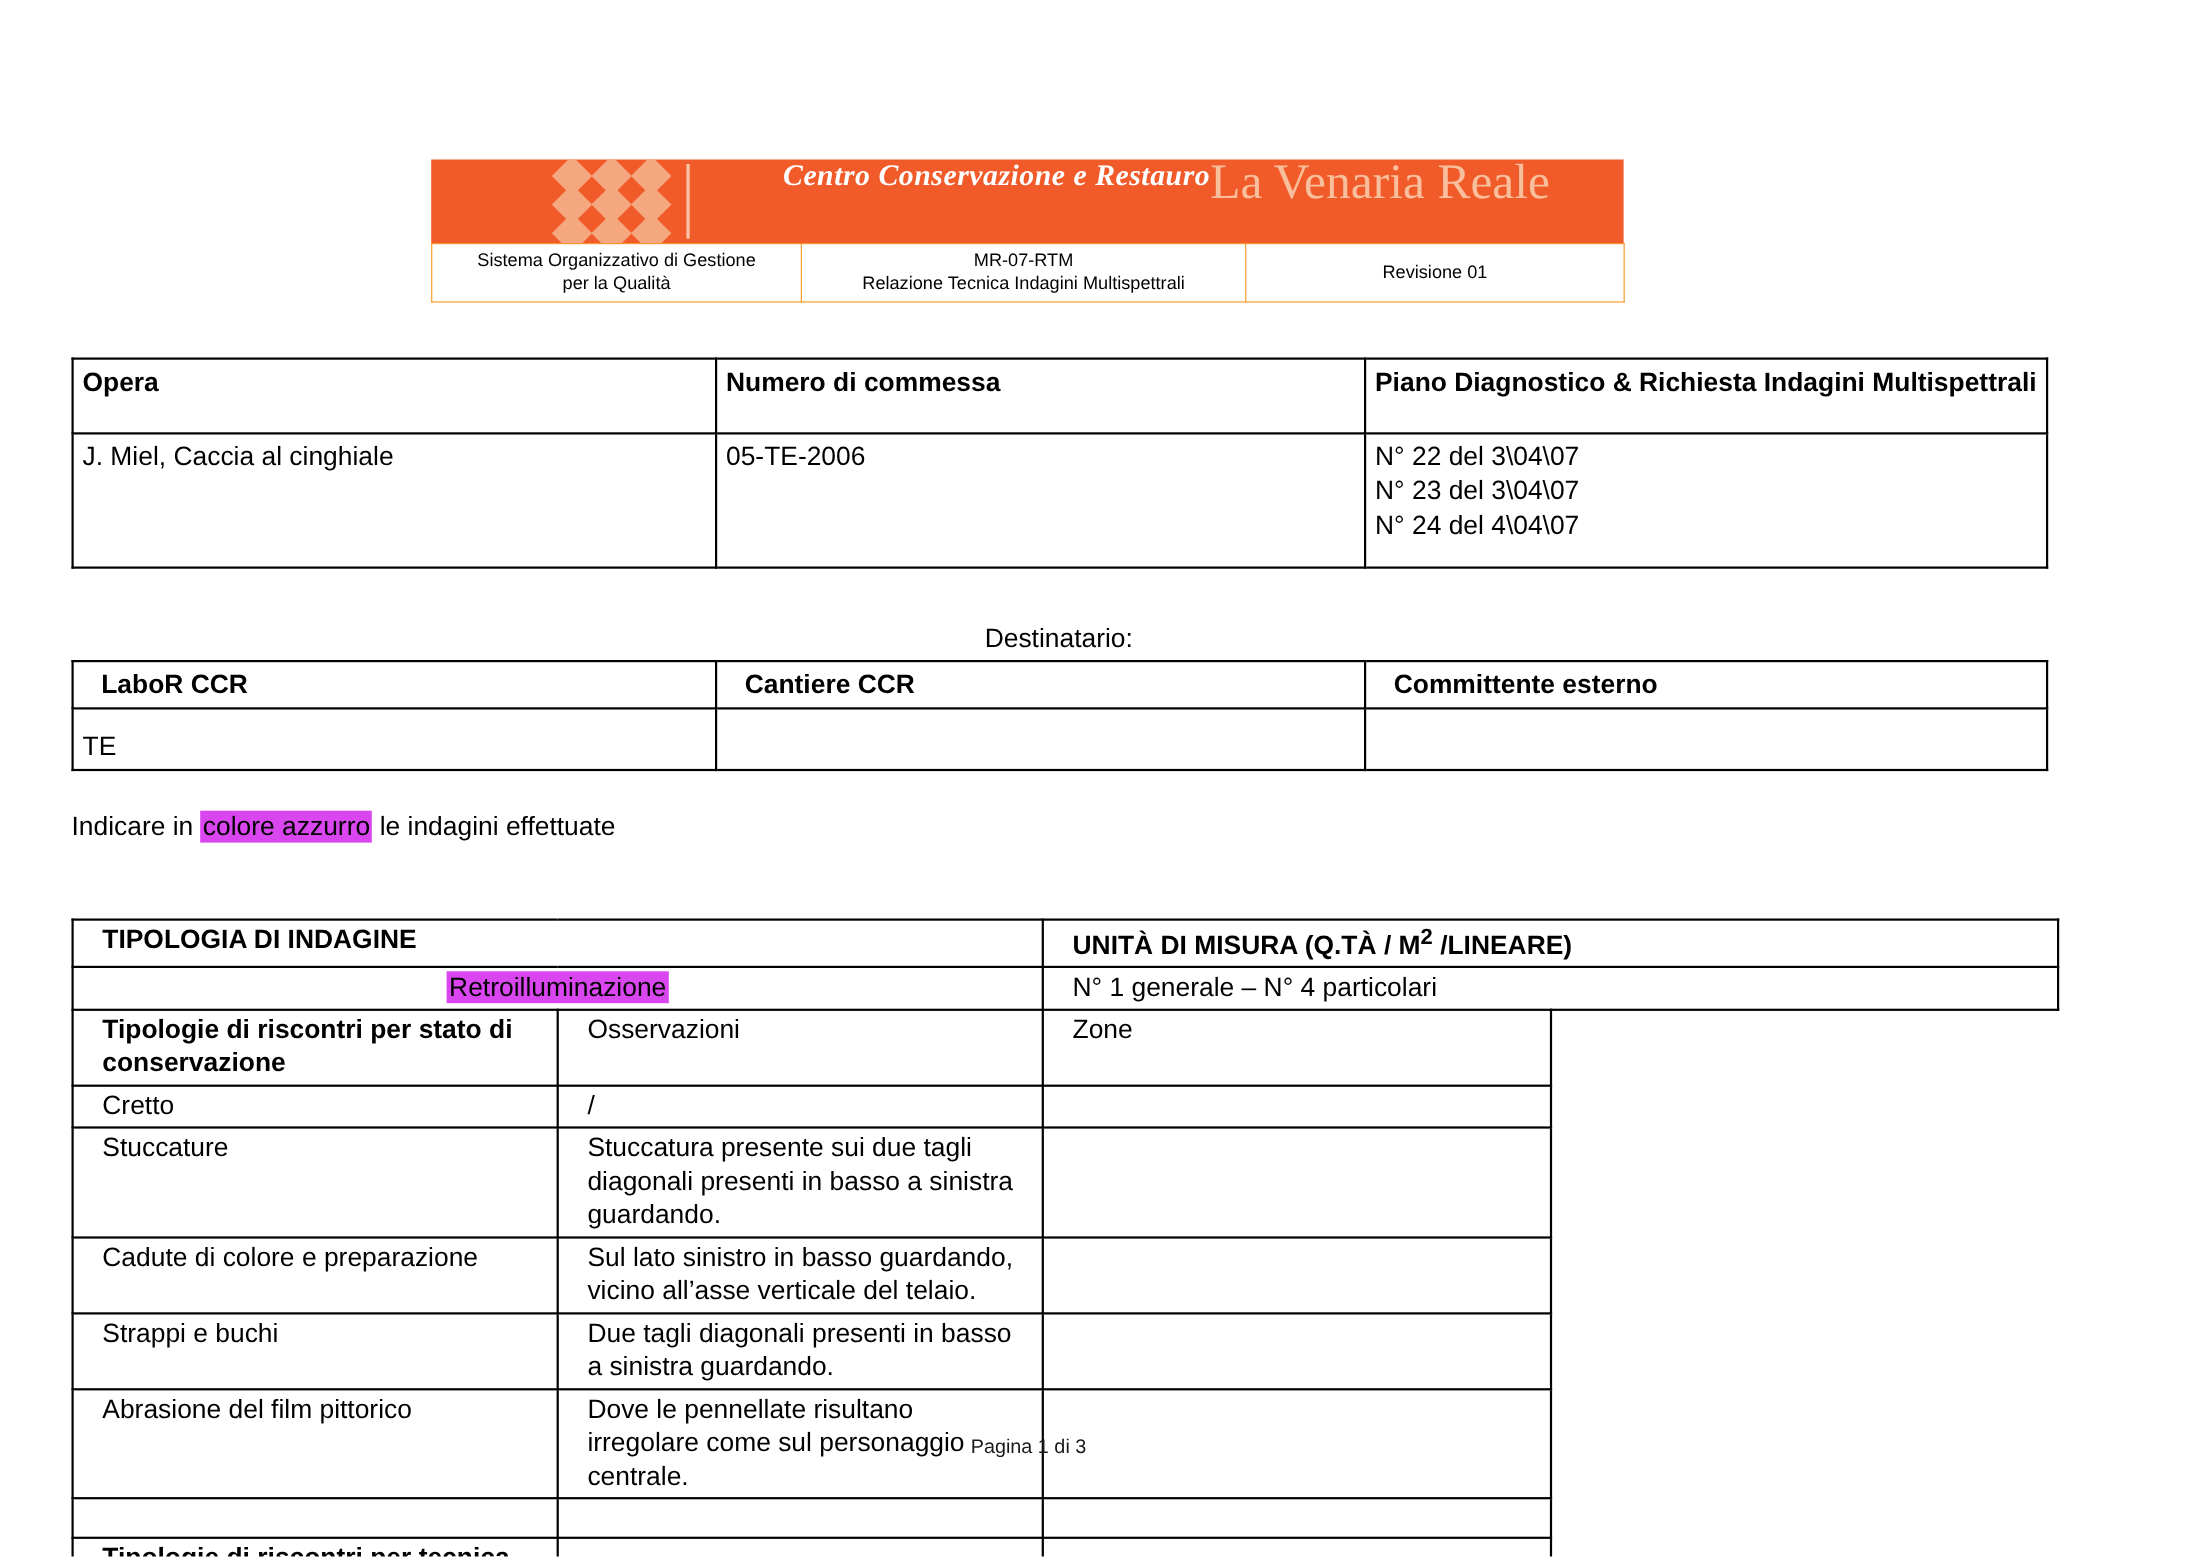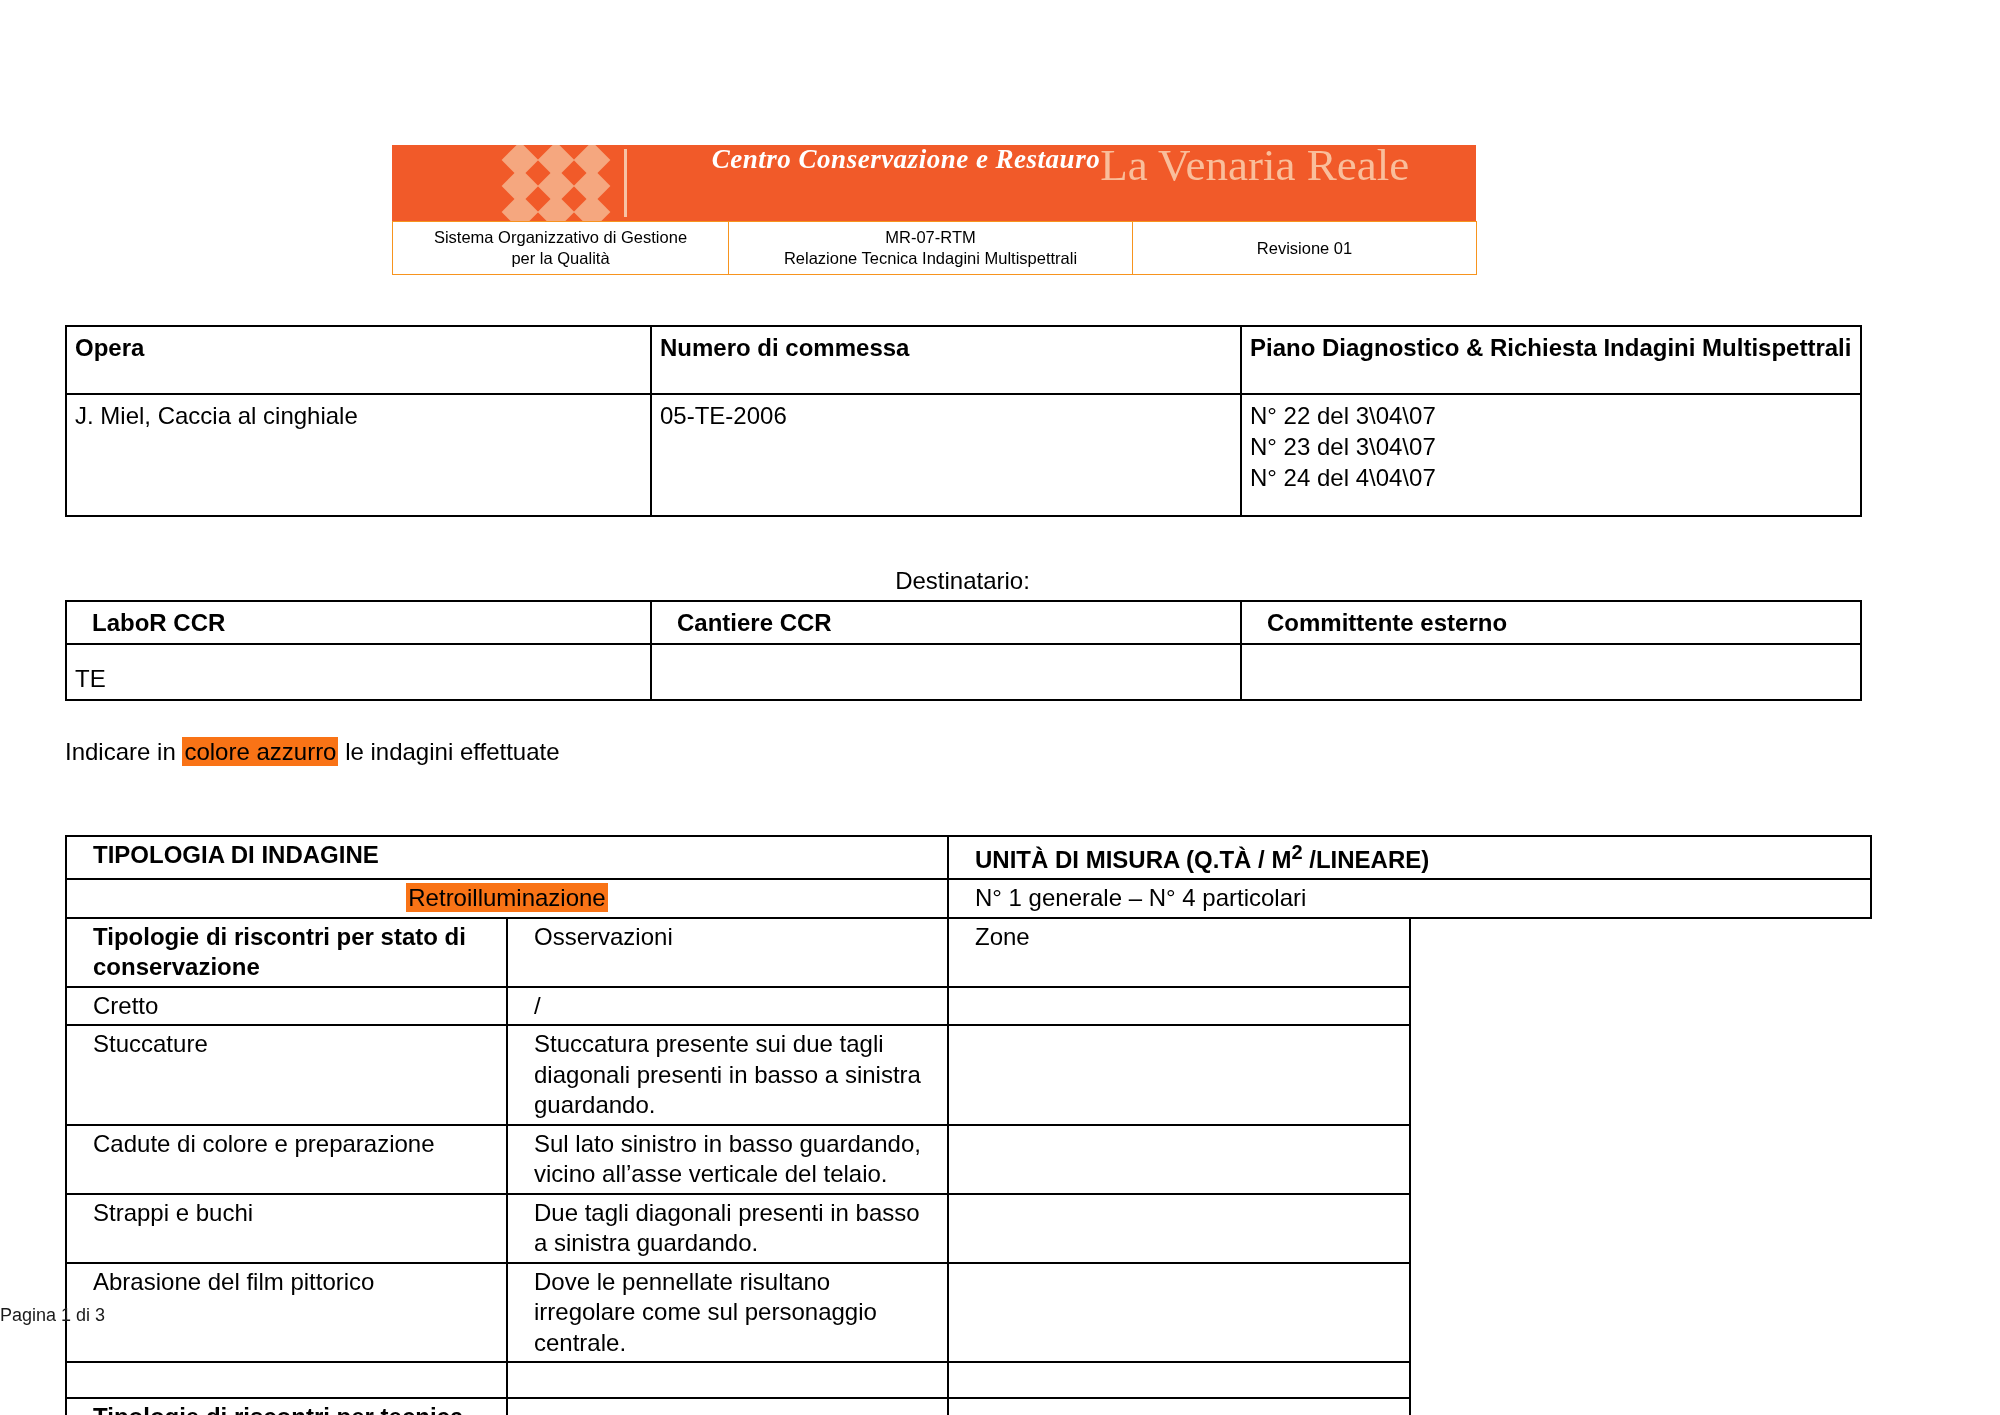--- a/index.html
+++ b/index.html
@@ -155,21 +155,21 @@
 
   
   .note-line {
     position: absolute;
     left: 65px;
     top: 738px;
     font-size: 24px;
     white-space: nowrap;
   }
   .hl {
-    background: #f97316;
+    background: #d946ef;
     padding: 1px 2px;
   }
 
   
   #table-indagine { left: 65px; top: 835px; width: 1805px; }
   #table-indagine td {
     border: 2px solid #000000;
     padding: 3px 26px;
     font-size: 24px;
     line-height: 1.27;
@@ -187,21 +187,21 @@
   .row-2l td { height: 62px; }
   .row-empty td { height: 36px; }
   .row-last td { height: 78px; }
 
   
   .footer {
     position: absolute;
     left: 0;
     top: 1305px;
     width: 1870px;
-    text-align: left;
+    text-align: center;
     font-size: 18px;
     color: #1a1a1a;
   }
 </style>
 </head>
 <body>
 
 <div class="page">
 
   <div class="header-block">

